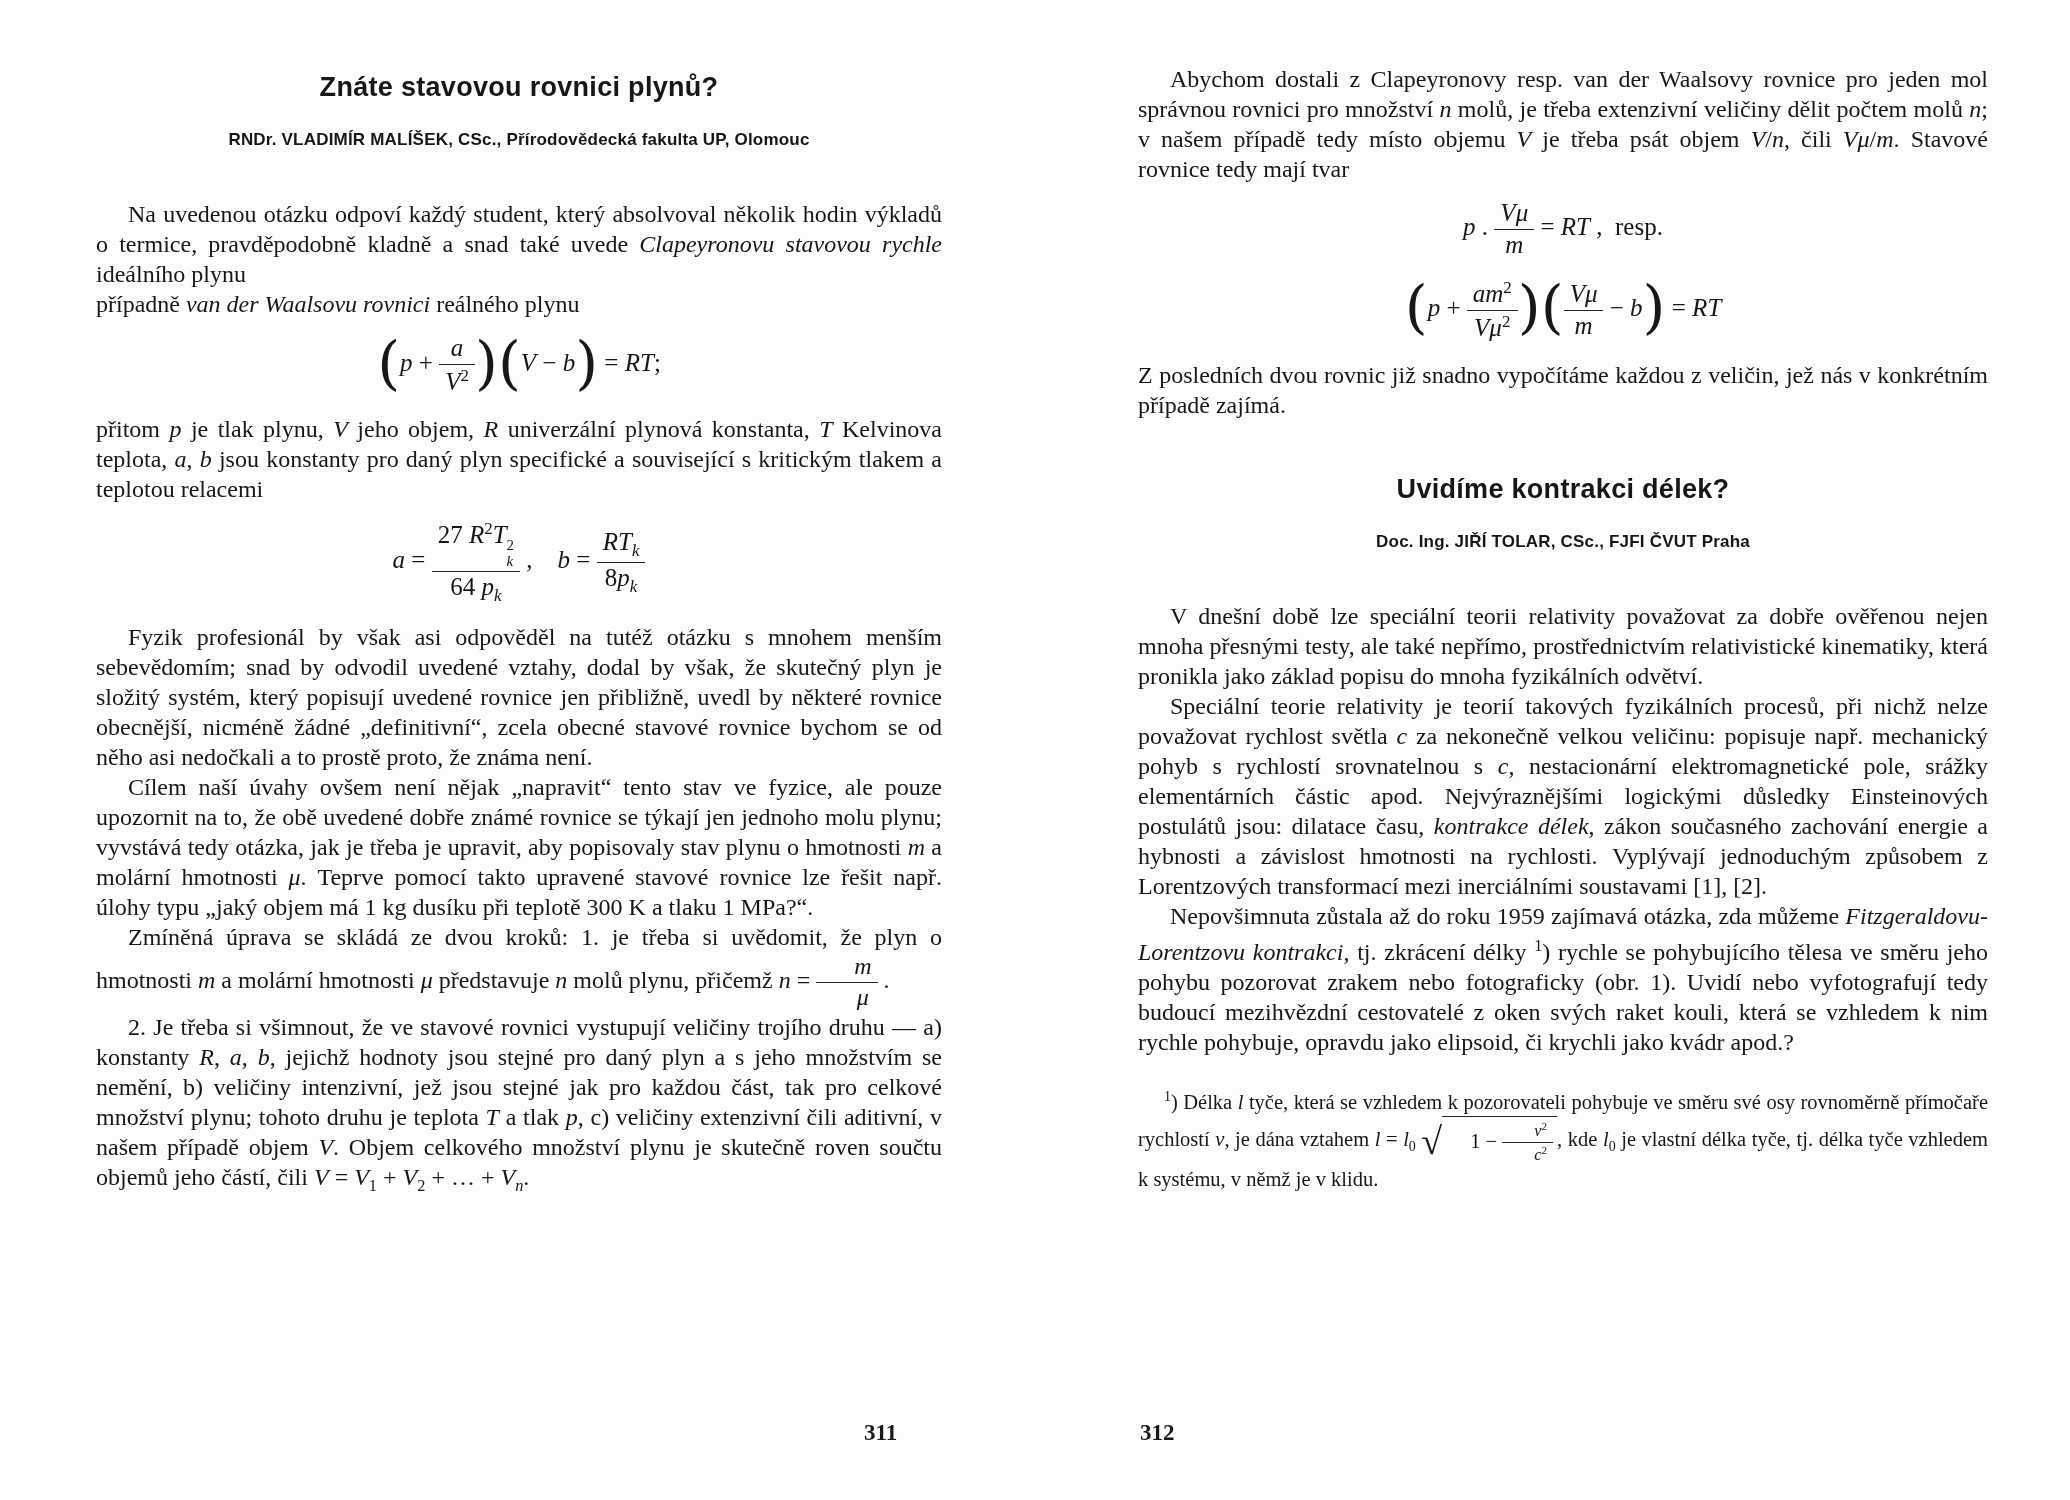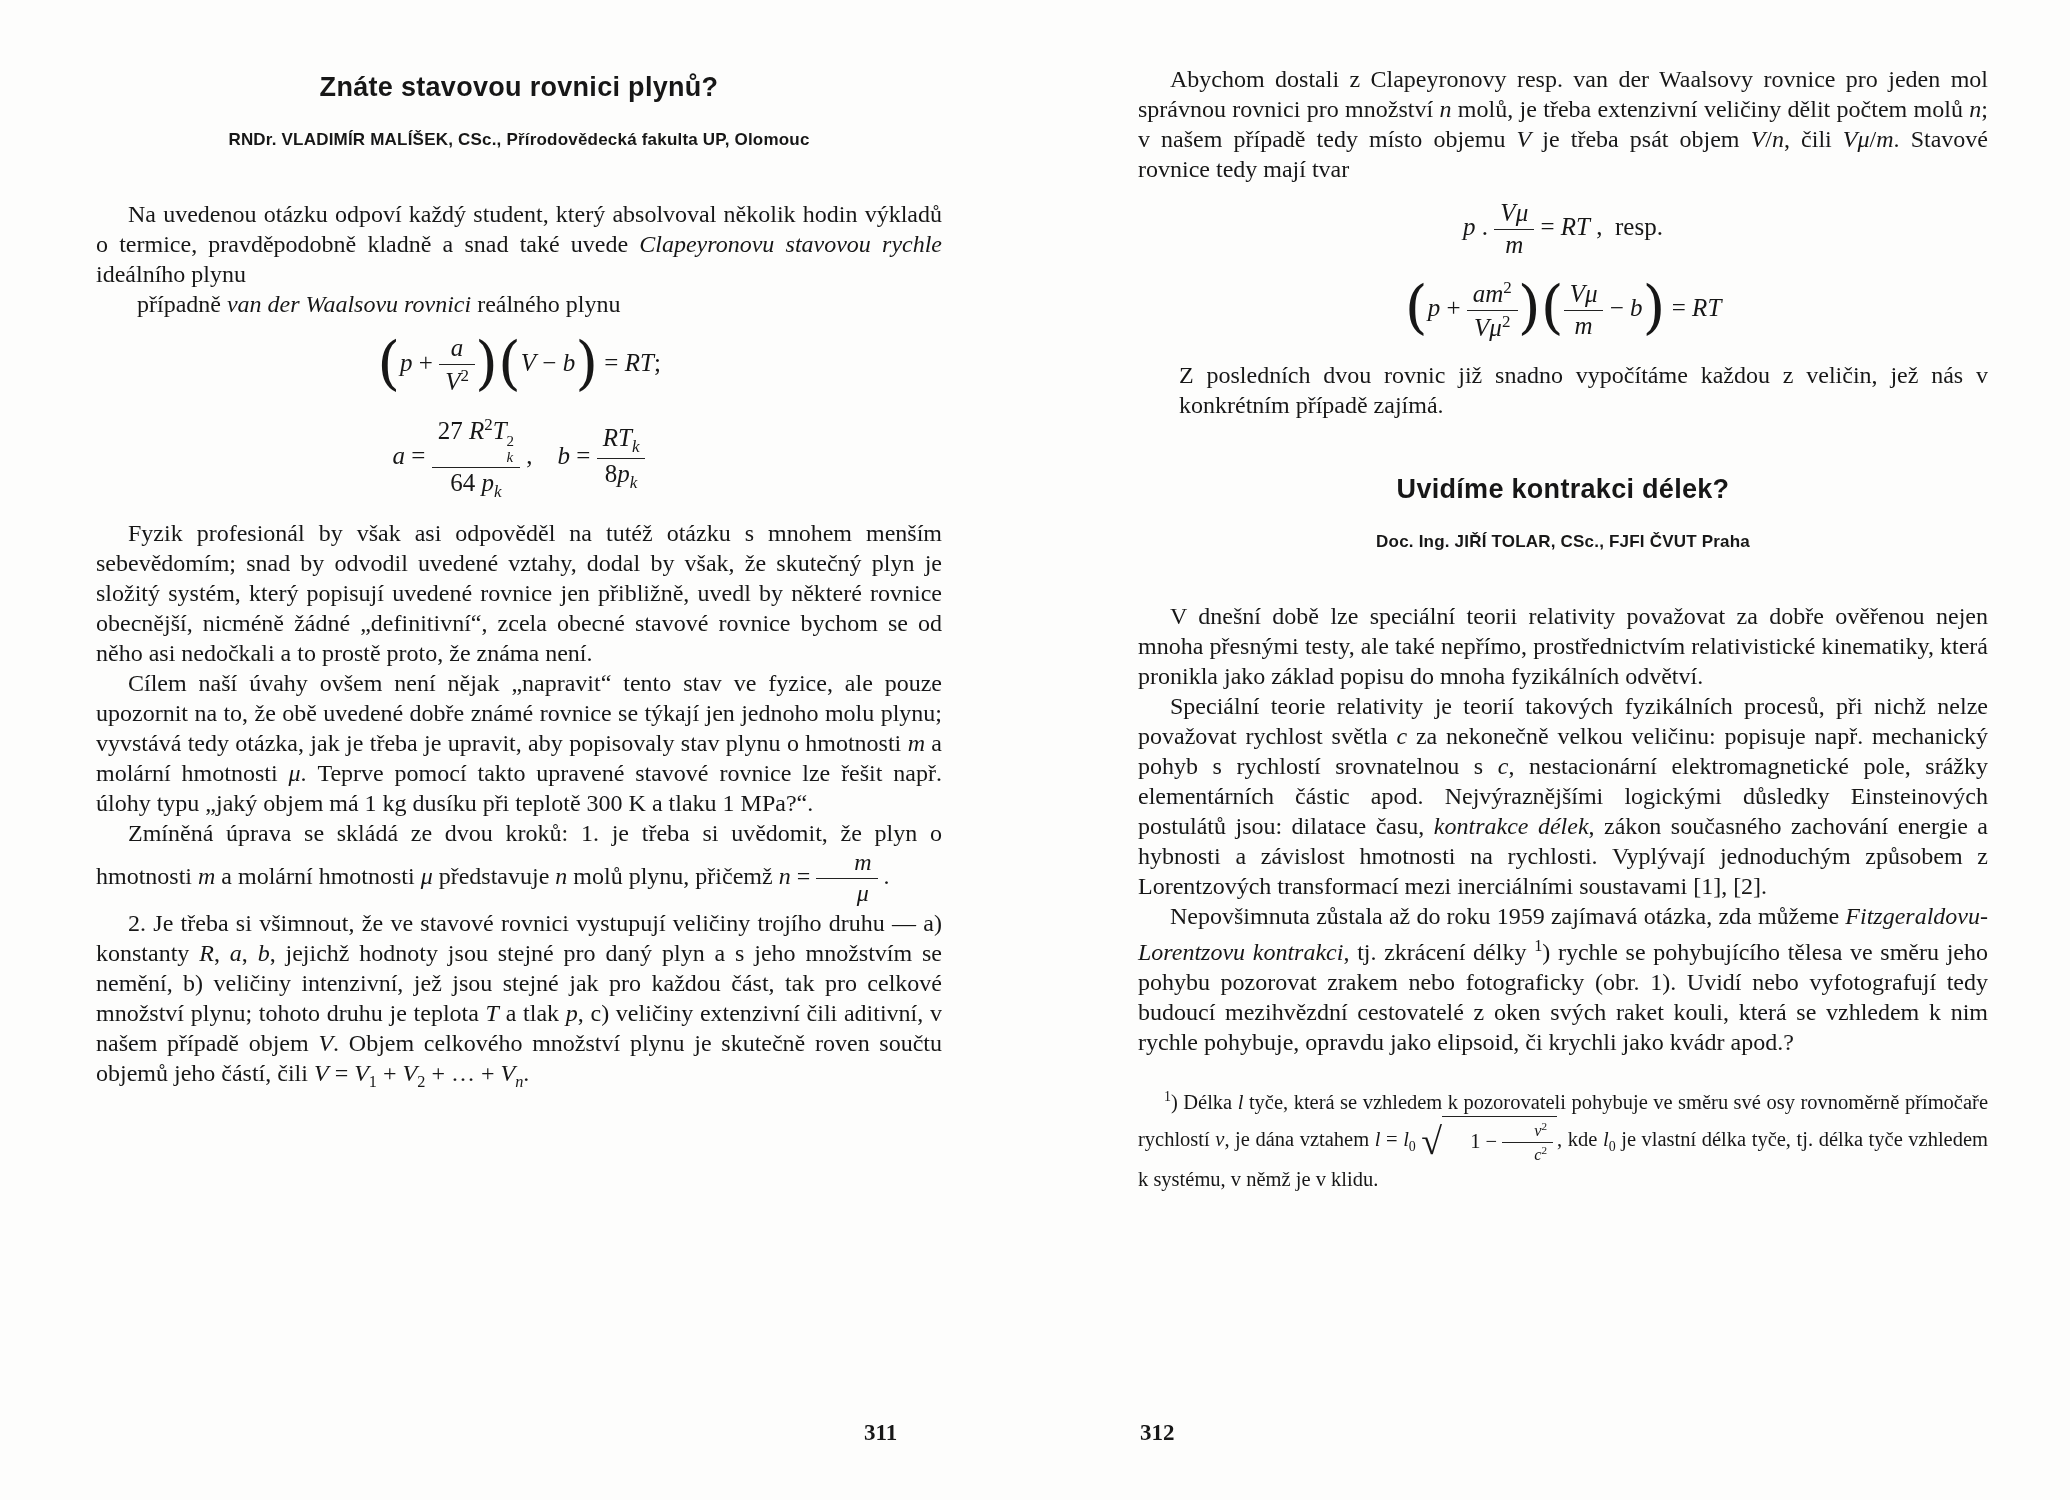--- a/index.html
+++ b/index.html
@@ -19,21 +19,21 @@
     font-size:27px; font-weight:700; text-align:center;
     margin:0 0 26px; line-height:1.15; letter-spacing:0.3px; text-indent:0;
   }
   .title2 { margin:54px 0 26px; }
   .byline {
     font-family:"Liberation Sans","DejaVu Sans",sans-serif;
     font-size:17px; font-weight:700; text-align:center;
     margin:0 0 48px; letter-spacing:0.2px; line-height:1.3;
   }
   .para { margin:0; text-align:justify; text-indent:32px; }
-  .para.flush { text-indent:0;margin-left:41px; }
+  .para.flush { text-indent:0; }
 
   .formula {
     text-align:center; text-indent:0;
     margin:10px 0 12px; font-size:25px; line-height:1.35;
   }
   .formula.tall { margin:14px 0 16px; }
 
   .frac { display:inline-block; vertical-align:middle; text-align:center; line-height:1.15; }
   .frac > span { display:block; padding:1px 6px; }
   .frac > span:last-child { border-top:1.6px solid #222; }
@@ -65,20 +65,21 @@
 
 <div class="page">
 
   <div class="col" id="col-left">
     <h1 class="title">Znáte stavovou rovnici plynů?</h1>
     <div class="byline">RNDr. VLADIMÍR MALÍŠEK, CSc., Přírodovědecká fakulta UP, Olomouc</div>
 
     <p class="para">Na uvedenou otázku odpoví každý student, který absolvoval několik hodin výkladů o termice, pravděpodobně kladně a snad také uvede <i>Clapeyronovu stavovou rychle</i> ideálního plynu</p>
     <p class="para flush">případně <i>van der Waalsovu rovnici</i> reálného plynu</p>
     <div class="formula tall"><span class="bigpar">(</span><i>p</i> + <span class="frac"><span><i>a</i></span><span><i>V</i><sup>2</sup></span></span><span class="bigpar">)</span><span class="bigpar">(</span><i>V</i> − <i>b</i><span class="bigpar">)</span> = <i>RT</i>;</div>
+    <p class="para flush">přitom <i>p</i> je tlak plynu, <i>V</i> jeho objem, <i>R</i> univerzální plynová konstanta, <i>T</i> Kelvinova teplota, <i>a</i>, <i>b</i> jsou konstanty pro daný plyn specifické a související s kritickým tlakem a teplotou relacemi</p>
     <div class="formula tall"><i>a</i> = <span class="frac"><span>27 <i>R</i><sup>2</sup><i>T</i><span class="supsub">
               <span>2</span>
               <span><i>k</i></span>
             </span></span><span>64 <i>p<sub>k</sub></i></span></span> ,&nbsp;&nbsp;&nbsp;&nbsp;<i>b</i> = <span class="frac"><span><i>RT<sub>k</sub></i></span><span>8<i>p<sub>k</sub></i></span></span></div>
     <p class="para">Fyzik profesionál by však asi odpověděl na tutéž otázku s mnohem menším sebevědomím; snad by odvodil uvedené vztahy, dodal by však, že skutečný plyn je složitý systém, který popisují uvedené rovnice jen přibližně, uvedl by některé rovnice obecnější, nicméně žádné „definitivní“, zcela obecné stavové rovnice bychom se od něho asi nedočkali a to prostě proto, že známa není.</p>
     <p class="para">Cílem naší úvahy ovšem není nějak „napravit“ tento stav ve fyzice, ale pouze upozornit na to, že obě uvedené dobře známé rovnice se týkají jen jednoho molu plynu; vyvstává tedy otázka, jak je třeba je upravit, aby popisovaly stav plynu o hmotnosti <i>m</i> a molární hmotnosti <i>μ</i>. Teprve pomocí takto upravené stavové rovnice lze řešit např. úlohy typu „jaký objem má 1 kg dusíku při teplotě 300 K a tlaku 1 MPa?“.</p>
     <p class="para">Zmíněná úprava se skládá ze dvou kroků: 1. je třeba si uvědomit, že plyn o hmotnosti <i>m</i> a molární hmotnosti <i>μ</i> představuje <i>n</i> molů plynu, přičemž <i>n</i> = <span class="frac"><span><i>m</i></span><span><i>μ</i></span></span> .</p>
     <p class="para">2. Je třeba si všimnout, že ve stavové rovnici vystupují veličiny trojího druhu — a) konstanty <i>R</i>, <i>a</i>, <i>b</i>, jejichž hodnoty jsou stejné pro daný plyn a s jeho množstvím se nemění, b) veličiny intenzivní, jež jsou stejné jak pro každou část, tak pro celkové množství plynu; tohoto druhu je teplota <i>T</i> a tlak <i>p</i>, c) veličiny extenzivní čili aditivní, v našem případě objem <i>V</i>. Objem celkového množství plynu je skutečně roven součtu objemů jeho částí, čili <i>V</i> = <i>V</i><sub>1</sub> + <i>V</i><sub>2</sub> + … + <i>V<sub>n</sub></i>.</p>
   </div>
 

